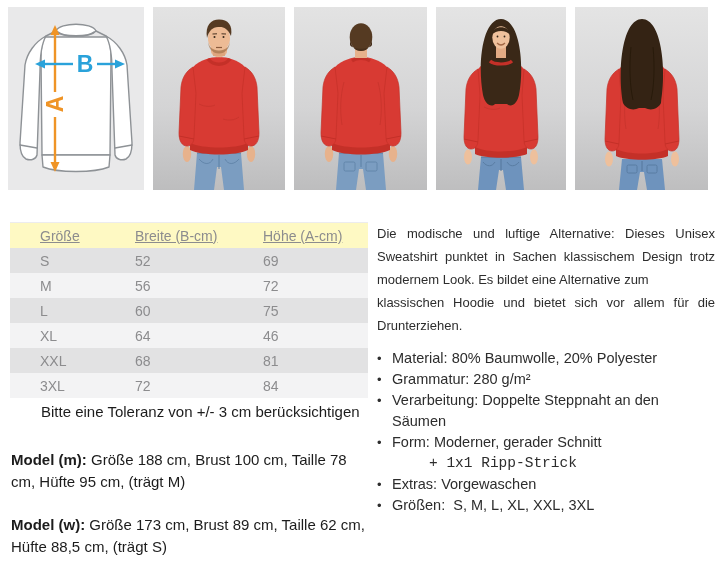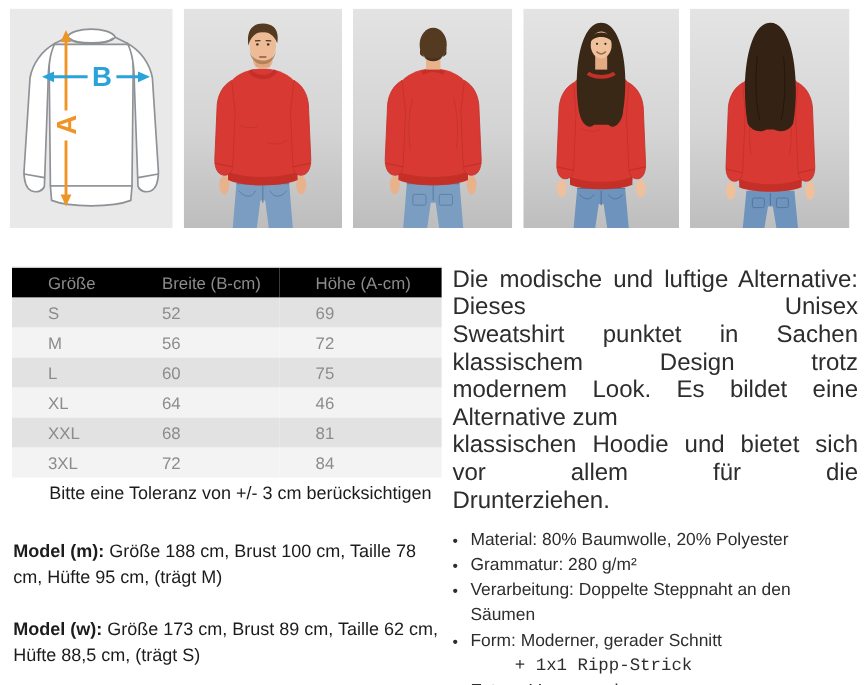--- a/index.html
+++ b/index.html
@@ -9,33 +9,33 @@
   
   .gallery{position:absolute;left:8px;top:7px;height:183px;display:flex;gap:9px;}
   .panel{height:183px;overflow:hidden;}
   .panel svg{display:block;}
 
   
   .size-table{position:absolute;left:10px;top:222px;width:358px;border-collapse:collapse;
               font-size:14px;color:#8c8c8e;border-top:1px solid #ececee;}
   .size-table th,.size-table td{height:25px;padding:0 0 0 30px;text-align:left;
               font-weight:400;vertical-align:middle;}
-  .size-table thead tr{background:#000000;}
+  .size-table thead tr{background:#fef9c3;text-decoration:underline;}
   .size-table tbody tr:nth-child(odd){background:#e2e2e3;}
   .size-table tbody tr:nth-child(even){background:#f3f3f4;}
 
   .tolerance{position:absolute;left:8px;top:403px;width:360px;font-size:15px;color:#1c1c1c;margin-left:33px;}
 
   .models{position:absolute;left:11px;top:449px;width:356px;font-size:15px;color:#1c1c1c;line-height:22px;}
   .model-block{margin:0 0 21px 0;}
   .model-label{font-weight:700;margin-top:12px;}
 
   
   .desc-col{position:absolute;left:377px;top:222px;width:338px;color:#2d2d2d;}
-  .dline{font-size:20px;line-height:23px;text-align:justify;white-space:normal;}
+  .dline{font-size:13px;line-height:23px;text-align:justify;white-space:normal;}
   .dline.j{text-align-last:justify;}
   .features{margin-top:11px;}
   .feat{display:flex;font-size:14.5px;line-height:21px;}
   .feat .b{width:15px;flex:0 0 15px;font-size:13px;}
   .feat .t{white-space:pre-wrap;}
   .feat.cont{padding-left:52px;font-family:Liberation Mono, monospace;}
 </style>
 </head>
 <body>
 

